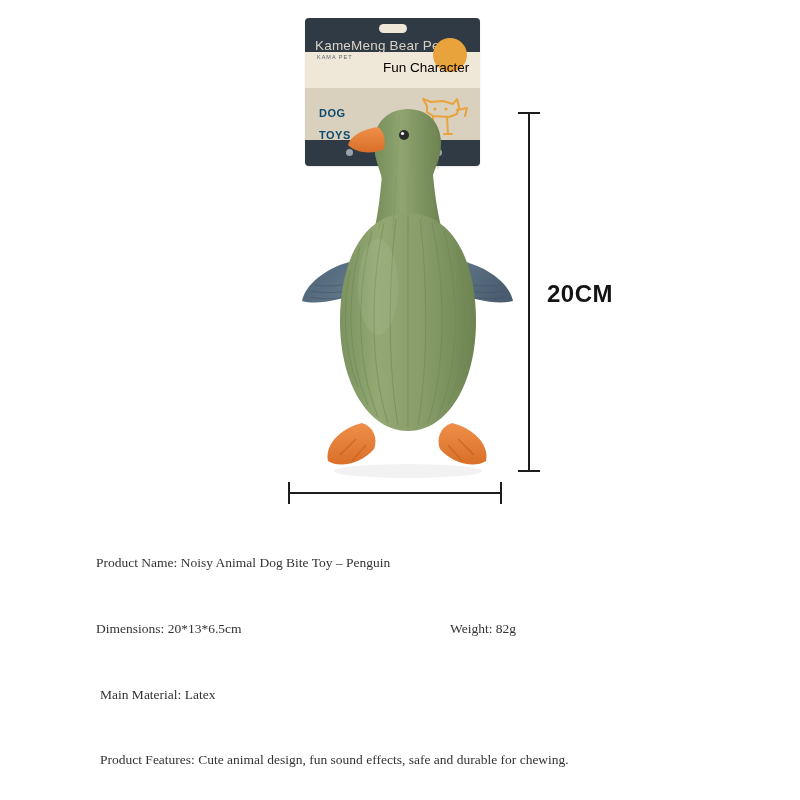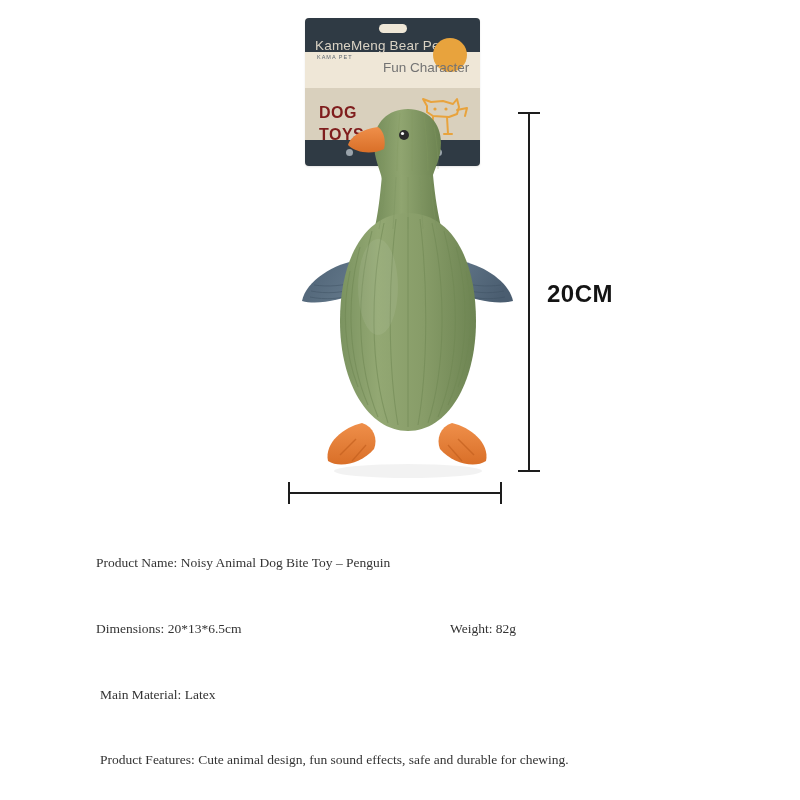--- a/index.html
+++ b/index.html
@@ -65,21 +65,21 @@
     top: 36px;
     font-size: 5.5px;
     color: #5c6670;
     letter-spacing: 1px;
   }
   #fun-character {
     position: absolute;
     left: 78px;
     top: 42px;
     font-size: 13.5px;
-    color: #737373;
+    color: #000000;
     white-space: nowrap;
   }
   #dot-badge {
     position: absolute;
     left: 128px;
     top: 20px;
     width: 34px;
     height: 34px;
     border-radius: 50%;
     background: #e8a33d;
@@ -89,23 +89,23 @@
     left: 0;
     top: 70px;
     width: 175px;
     height: 52px;
     background: #d9d0bd;
   }
   #dog-toys {
     position: absolute;
     left: 14px;
     top: 84px;
-    font-size: 16px;
+    font-size: 11px;
     font-weight: bold;
-    color: #7f1d1d;
+    color: #0c4a6e;
     line-height: 22px;
     letter-spacing: .5px;
   }
   #tag-bottom-band {
     position: absolute;
     left: 0;
     top: 122px;
     width: 175px;
     height: 26px;
     background: #2f3a44;

